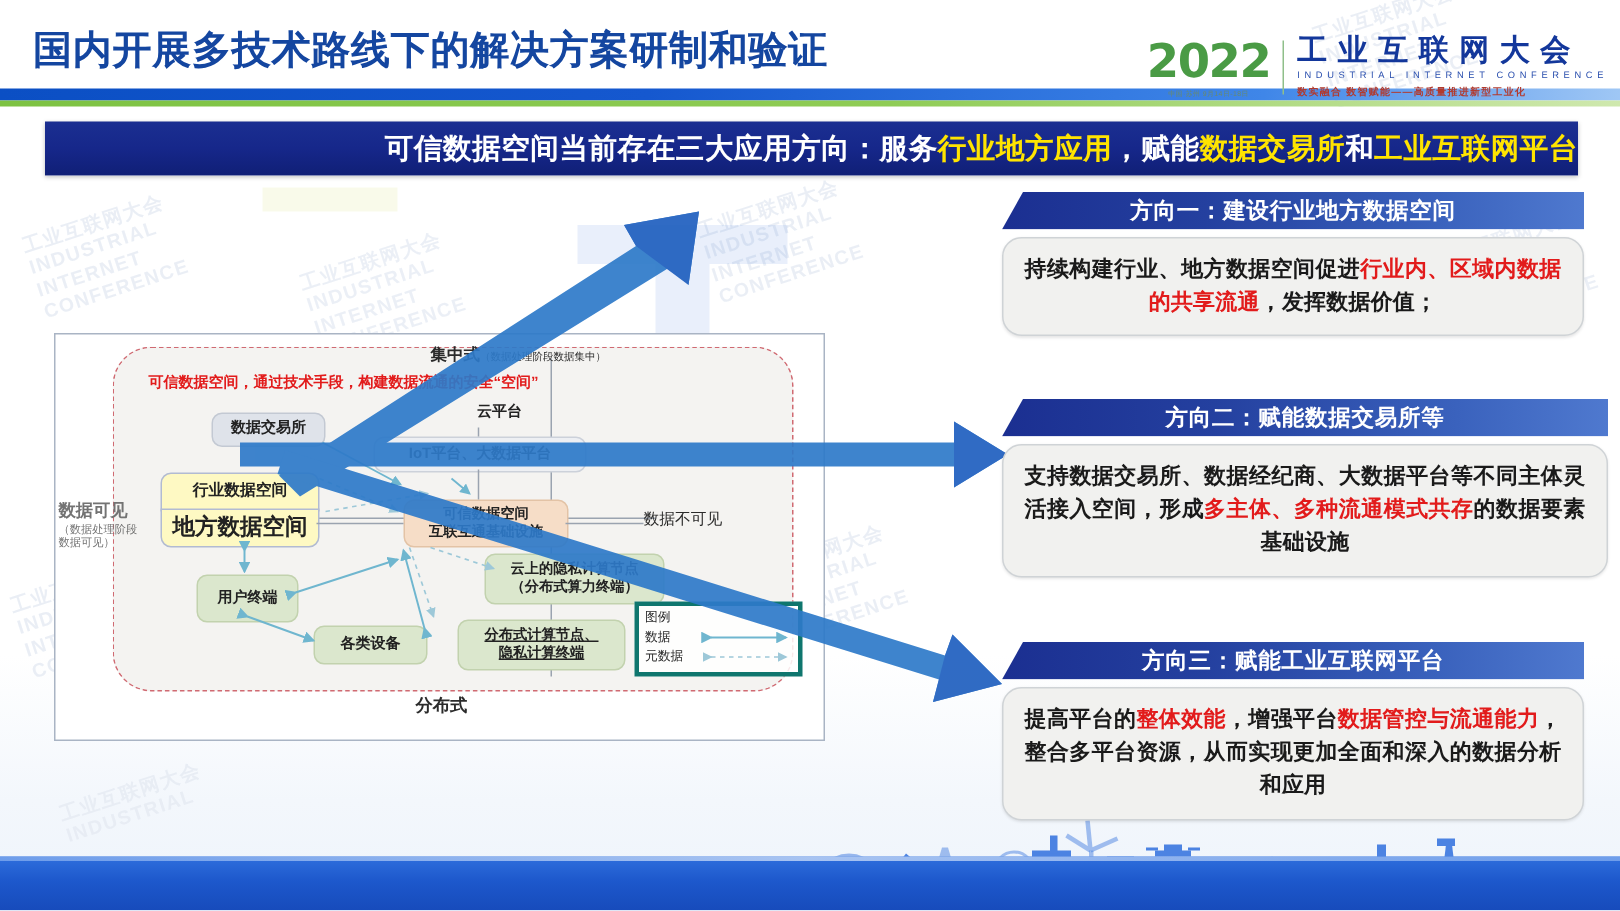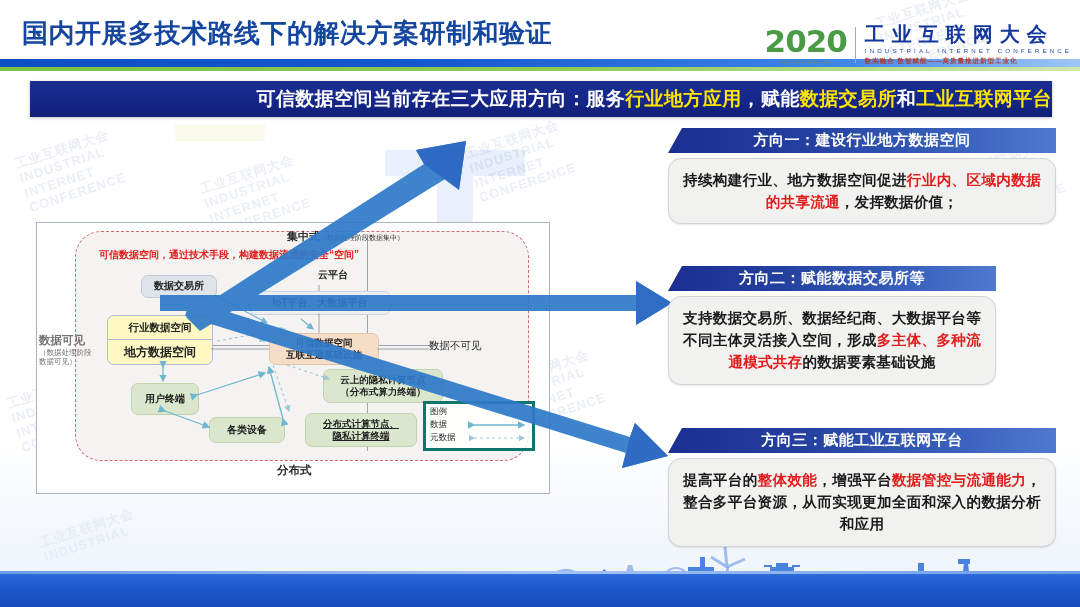--- a/index.html
+++ b/index.html
@@ -136,21 +136,21 @@
     <rect x="385" y="150" width="140" height="26" fill="#2f6fdd"></rect>
     <rect x="437" y="176" width="36" height="100" fill="#2f6fdd"></rect>
     <rect x="385" y="276" width="140" height="26" fill="#2f6fdd"></rect>
     <rect x="175" y="125" width="90" height="16" fill="#c9d23a"></rect>
   </svg>
 
   <div id="page-title">国内开展多技术路线下的解决方案研制和验证</div>
 
   <div id="logo">
     <div class="lcol-l">
-      <div class="yr">2020</div>
+      <div class="yr">2022</div>
       <div class="ysub">中国·苏州  9月14日-18日</div>
     </div>
     <div class="divider"></div>
     <div class="lcol-r">
       <div class="cn">工业互联网大会</div>
       <div class="en">INDUSTRIAL INTERNET CONFERENCE</div>
       <div class="sl">数实融合  数智赋能——高质量推进新型工业化</div>
     </div>
   </div>
 
@@ -186,21 +186,21 @@
 
       <div class="lbl" style="left:240px;top:240px;font-size:11.5px;font-weight:700;">分布式</div>
 
       <div class="node n-white" style="left:253px;top:42px;width:86px;height:20px;font-size:10px;background:transparent;border:none;">云平台</div>
 
       <div class="node n-grey" style="left:104px;top:52px;width:74px;height:21px;font-size:10px;">数据交易所</div>
 
       <div class="node n-white" style="left:212px;top:68px;width:140px;height:22px;font-size:10px;">IoT平台、大数据平台</div>
 
       <div class="node n-blue" style="left:70px;top:92px;width:104px;height:24px;font-size:10.5px;border-radius:7px 7px 0 0;">行业数据空间</div>
-      <div class="node n-blue" style="left:70px;top:116px;width:104px;height:24px;font-size:12px;border-radius:0 0 7px 7px;">地方数据空间</div>
+      <div class="node n-blue" style="left:70px;top:116px;width:104px;height:24px;font-size:15px;border-radius:0 0 7px 7px;">地方数据空间</div>
 
       <div class="node n-peach" style="left:232px;top:110px;width:108px;height:30px;font-size:9.5px;white-space:pre-line;">可信数据空间
 互联互通基础设施</div>
 
       <div class="node n-green" style="left:94px;top:160px;width:66px;height:30px;font-size:10px;">用户终端</div>
 
       <div class="node n-green" style="left:172px;top:194px;width:74px;height:24px;font-size:10px;">各类设备</div>
 
       <div class="node n-green" style="left:286px;top:146px;width:118px;height:32px;font-size:9.5px;white-space:pre-line;">云上的隐私计算节点
 （分布式算力终端）</div>
@@ -268,21 +268,21 @@
 
   <div class="panel" style="left:668px;top:128px;width:388px;">
     <div class="hd">方向一：建设行业地方数据空间</div>
     <div class="bd">
       <p>
         <span>持续构建行业、地方数据空间促进</span><span class="red">行业内、区域内数据的共享流通</span><span>，发挥数据价值；</span>
       </p>
     </div>
   </div>
 
-  <div class="panel" style="left:668px;top:266px;width:328px;">
+  <div class="panel" style="left:668px;top:266px;width:404px;">
     <div class="hd">方向二：赋能数据交易所等</div>
     <div class="bd">
       <p>
         <span>支持数据交易所、数据经纪商、大数据平台等不同主体灵活接入空间，形成</span><span class="red">多主体、多种流通模式共存</span><span>的数据要素基础设施</span>
       </p>
     </div>
   </div>
 
   <div class="panel" style="left:668px;top:428px;width:388px;">
     <div class="hd">方向三：赋能工业互联网平台</div>

